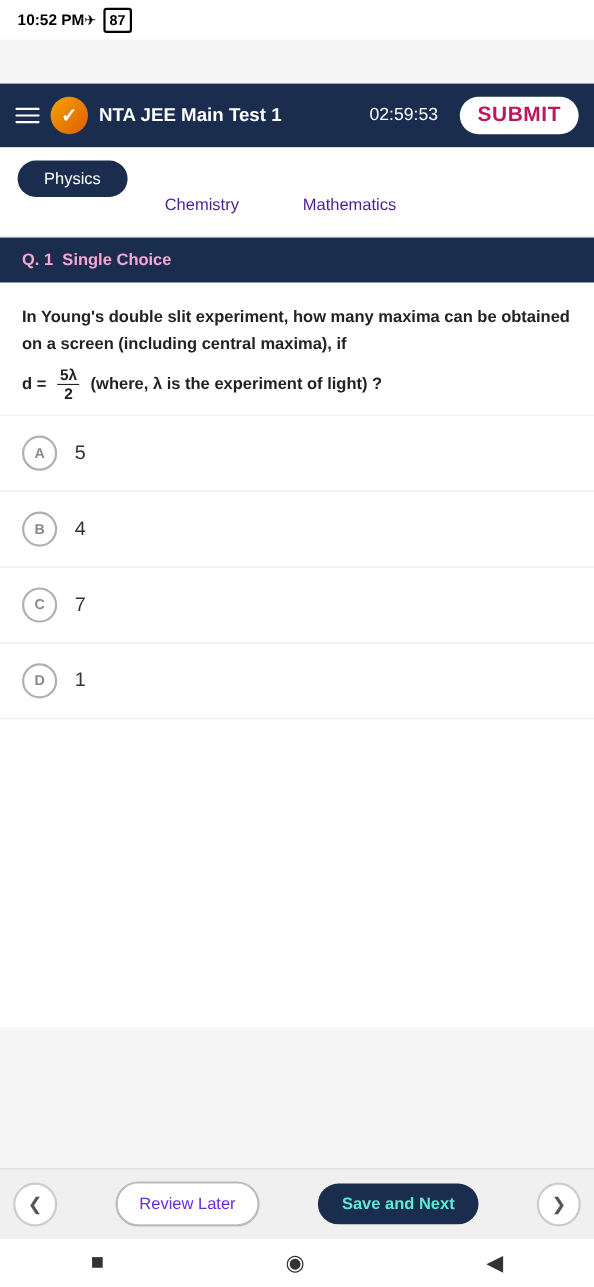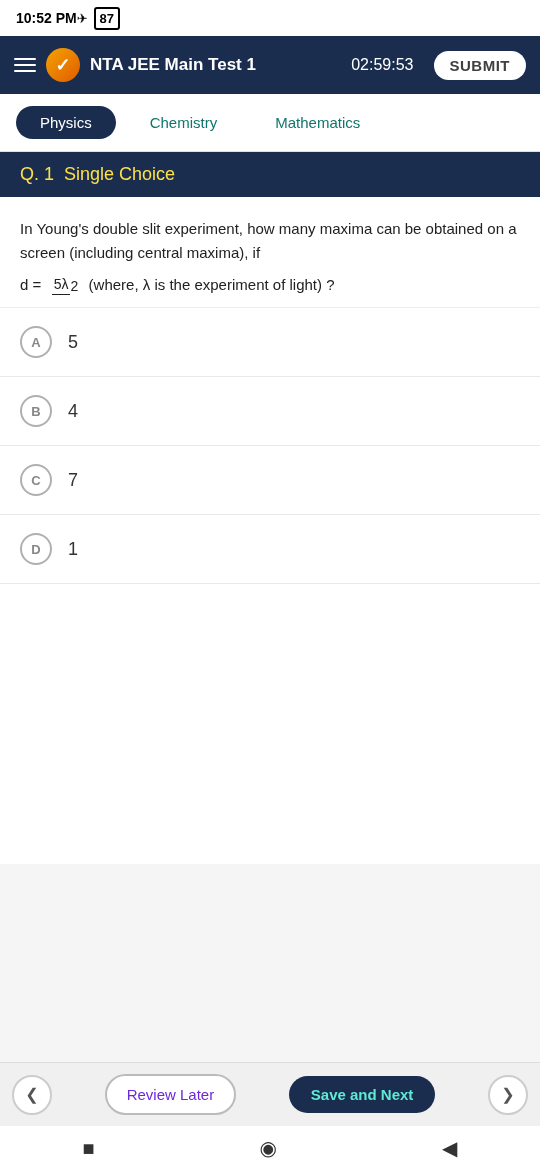--- a/index.html
+++ b/index.html
@@ -42,20 +42,21 @@
     }
 
     
     .header {
       background: #1a2d4f;
       display: flex;
       align-items: center;
       padding: 10px 14px;
       gap: 10px;
       height: 58px;
+      margin-top: 40px;
     }
     .hamburger-icon {
       display: flex;
       flex-direction: column;
       gap: 4px;
       cursor: pointer;
     }
     .hamburger-icon span {
       display: block;
       width: 22px;
@@ -86,25 +87,25 @@
       flex: 1;
     }
     .header-timer {
       color: #fff;
       font-size: 16px;
       font-weight: 500;
       margin-right: 10px;
     }
     .submit-btn {
       background: #fff;
-      color: #404040;
+      color: #be185d;
       border: none;
       border-radius: 20px;
       padding: 6px 16px;
-      font-size: 15px;
+      font-size: 19px;
       font-weight: 700;
       letter-spacing: 0.5px;
       cursor: pointer;
     }
 
     
     .subject-tabs {
       background: #fff;
       display: flex;
       align-items: flex-start;
@@ -119,51 +120,53 @@
       font-weight: 500;
       cursor: pointer;
       border: none;
     }
     .tab.active {
       background: #1a2d4f;
       color: #fff;
     }
     .tab.inactive {
       background: transparent;
-      color: #0f766e;
+      color: #4c1d95;
+      margin-top: 24px;
     }
 
     
     .question-header {
       background: #1a2d4f;
-      color: #fde047;
+      color: #f9a8d4;
       padding: 12px 20px;
-      font-size: 18px;
-      font-weight: 400;
+      font-size: 15px;
+      font-weight: 700;
     }
 
     
     .question-body {
       background: #fff;
       padding: 20px 20px 10px 20px;
       font-size: 15px;
       line-height: 1.6;
       color: #222;
       border-bottom: 1px solid #eee;
+      font-weight: bold;
     }
     .question-text {
       margin-bottom: 8px;
     }
     .math-line {
       margin-top: 4px;
       font-size: 15px;
     }
     .fraction {
       display: inline-flex;
-      flex-direction: row;
+      flex-direction: column;
       align-items: center;
       vertical-align: middle;
       font-size: 14px;
       line-height: 1.1;
       margin: 0 2px;
     }
     .fraction .num {
       border-bottom: 1.5px solid #222;
       padding-bottom: 1px;
       padding-left: 2px;

